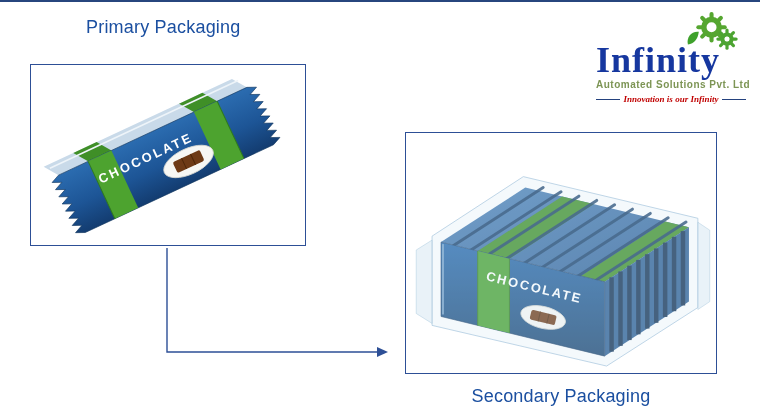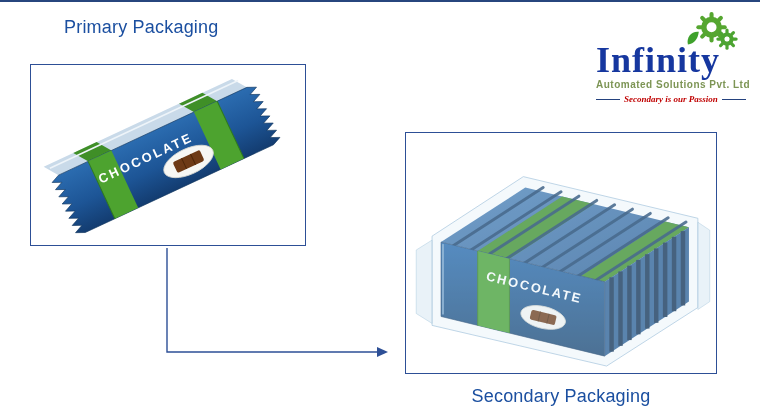--- a/index.html
+++ b/index.html
@@ -5,21 +5,21 @@
   html,body{margin:0;padding:0;background:#fff;}
   .canvas{
     position:relative;width:760px;height:420px;background:#ffffff;
     font-family:"Liberation Sans",sans-serif;overflow:hidden;
     border-top:2px solid #27467e;box-sizing:border-box;
   }
   .heading{
     position:absolute;color:#1b4fa0;font-size:18px;font-weight:500;
     letter-spacing:.2px;white-space:nowrap;
   }
-  .heading-primary{left:64px;top:15px;}
+  .heading-primary{left:86px;top:15px;}
   .heading-secondary{left:405px;top:384px;width:312px;text-align:center;}
   .panel{
     position:absolute;background:#fff;border:1px solid #2d4f96;box-sizing:border-box;
   }
   .panel-primary{left:30px;top:62px;width:276px;height:182px;}
   .panel-secondary{left:405px;top:130px;width:312px;height:242px;}
   .panel svg{display:block;}
   .connector{position:absolute;left:0;top:0;pointer-events:none;}
   
   .logo{position:absolute;left:596px;top:8px;width:150px;}
@@ -183,18 +183,18 @@
         <line x1="57" y1="25" x2="57" y2="22"></line>
         <line x1="61.9" y1="27.1" x2="64.1" y2="24.9"></line>
       </g>
       <circle cx="57" cy="32" r="5" fill="#ffffff" stroke="#4ca431" stroke-width="4.5"></circle>
       <circle cx="57" cy="32" r="2.5" fill="#ffffff"></circle>
     </svg>
     <div class="logo-word">Infinity</div>
     <div class="logo-sub">Automated Solutions Pvt. Ltd</div>
     <div class="logo-tagline">
       <span class="rule"></span>
-      <span class="tg">Secondary is our Passion</span>
+      <span class="tg">Innovation is our Infinity</span>
       <span class="rule"></span>
     </div>
   </div>
 
 </div>
 
 </body></html>

